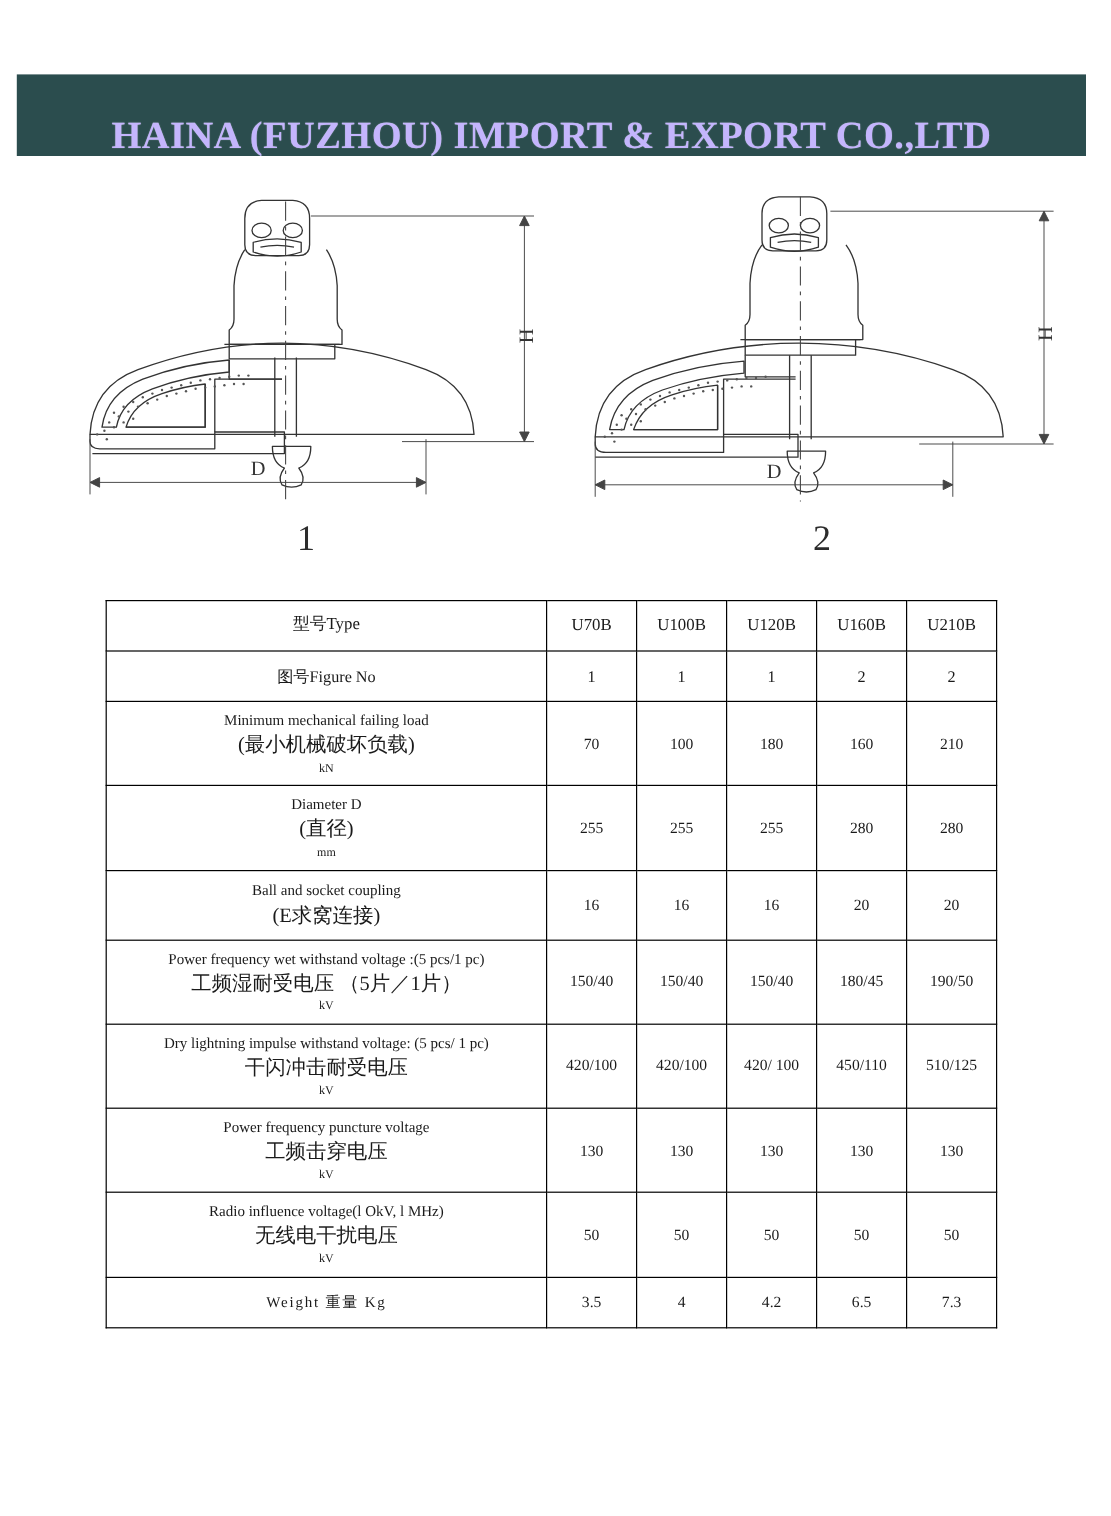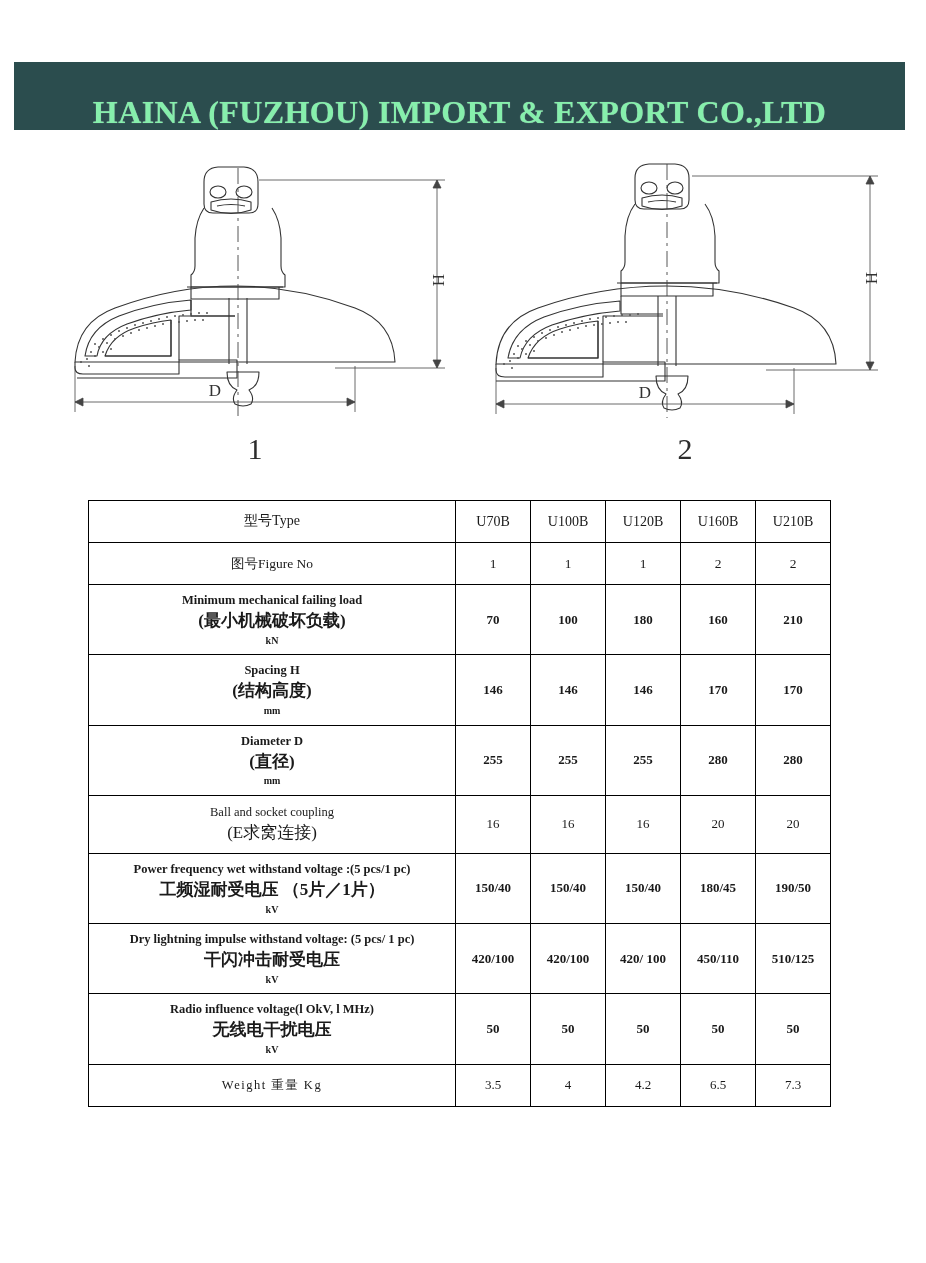--- a/index.html
+++ b/index.html
@@ -80,33 +80,33 @@
     padding: 6px 8px;
   }
   #spec-table .val-cell {
     width: 75px;
     font-size: 13px;
   }
   #spec-table .row-type .label-cell,
   #spec-table .row-type .val-cell { font-size: 14px; height: 42px; }
   #spec-table .row-figure .label-cell,
   #spec-table .row-figure .val-cell { font-size: 13.5px; height: 42px; }
-  #spec-table .row-tall td { height: 61px; font-weight: bold; }
+  #spec-table .row-tall td { height: 61px; }
   #spec-table .row-mid td  { height: 58px; }
   #spec-table .row-short td{ height: 42px; }
   .lbl-line { display: block; white-space: nowrap; }
   .lbl-cn { font-size: 17px; }
   .lbl-unit { font-size: 10px; }
   .mono-wide { letter-spacing: 1.5px; }
 </style>
 </head>
 <body>
 
 <div id="banner" style="background: rgb(43, 77, 78);">
-  <div id="banner-title" style="color: #86efac; margin-top: 32px;">HAINA (FUZHOU) IMPORT &amp; EXPORT CO.,LTD</div>
+  <div id="banner-title" style="color: #c4b5fd; margin-top: 32px;">HAINA (FUZHOU) IMPORT &amp; EXPORT CO.,LTD</div>
 </div>
 
 <div id="drawings">
 
   <div class="figure-wrap" id="figure-1-wrap">
     <svg class="fig-svg" width="420" height="300" viewBox="0 0 420 300">
       <g fill="none" stroke="#333" stroke-width="1.1" stroke-linejoin="round">
 
         <path d="M159 42 q0 -14 14 -15 l26 0 q14 1 14 15 l0 22 q0 9 -9 9 l-36 0 q-9 0 -9 -9 z"></path>
         <ellipse cx="173" cy="52" rx="8" ry="6"></ellipse>
@@ -312,32 +312,20 @@
         <span class="lbl-line lbl-cn">(最小机械破坏负载)</span>
         <span class="lbl-line lbl-unit">kN</span>
       </td>
       <td class="val-cell">70</td>
       <td class="val-cell">100</td>
       <td class="val-cell">180</td>
       <td class="val-cell">160</td>
       <td class="val-cell">210</td>
     </tr>
 
-    <tr class="row-tall">
-      <td class="label-cell">
-        <span class="lbl-line">Spacing H</span>
-        <span class="lbl-line lbl-cn">(结构高度)</span>
-        <span class="lbl-line lbl-unit">mm</span>
-      </td>
-      <td class="val-cell">146</td>
-      <td class="val-cell">146</td>
-      <td class="val-cell">146</td>
-      <td class="val-cell">170</td>
-      <td class="val-cell">170</td>
-    </tr>
 
     <tr class="row-tall">
       <td class="label-cell">
         <span class="lbl-line">Diameter D</span>
         <span class="lbl-line lbl-cn">(直径)</span>
         <span class="lbl-line lbl-unit">mm</span>
       </td>
       <td class="val-cell">255</td>
       <td class="val-cell">255</td>
       <td class="val-cell">255</td>
@@ -378,20 +366,32 @@
         <span class="lbl-line lbl-cn">干闪冲击耐受电压</span>
         <span class="lbl-line lbl-unit">kV</span>
       </td>
       <td class="val-cell">420/100</td>
       <td class="val-cell">420/100</td>
       <td class="val-cell">420/ 100</td>
       <td class="val-cell">450/110</td>
       <td class="val-cell">510/125</td>
     </tr>
 
+    <tr class="row-tall">
+      <td class="label-cell">
+        <span class="lbl-line">Power frequency puncture voltage</span>
+        <span class="lbl-line lbl-cn">工频击穿电压</span>
+        <span class="lbl-line lbl-unit">kV</span>
+      </td>
+      <td class="val-cell">130</td>
+      <td class="val-cell">130</td>
+      <td class="val-cell">130</td>
+      <td class="val-cell">130</td>
+      <td class="val-cell">130</td>
+    </tr>
 
     <tr class="row-tall">
       <td class="label-cell">
         <span class="lbl-line">Radio influence voltage(l OkV, l MHz)</span>
         <span class="lbl-line lbl-cn">无线电干扰电压</span>
         <span class="lbl-line lbl-unit">kV</span>
       </td>
       <td class="val-cell">50</td>
       <td class="val-cell">50</td>
       <td class="val-cell">50</td>

